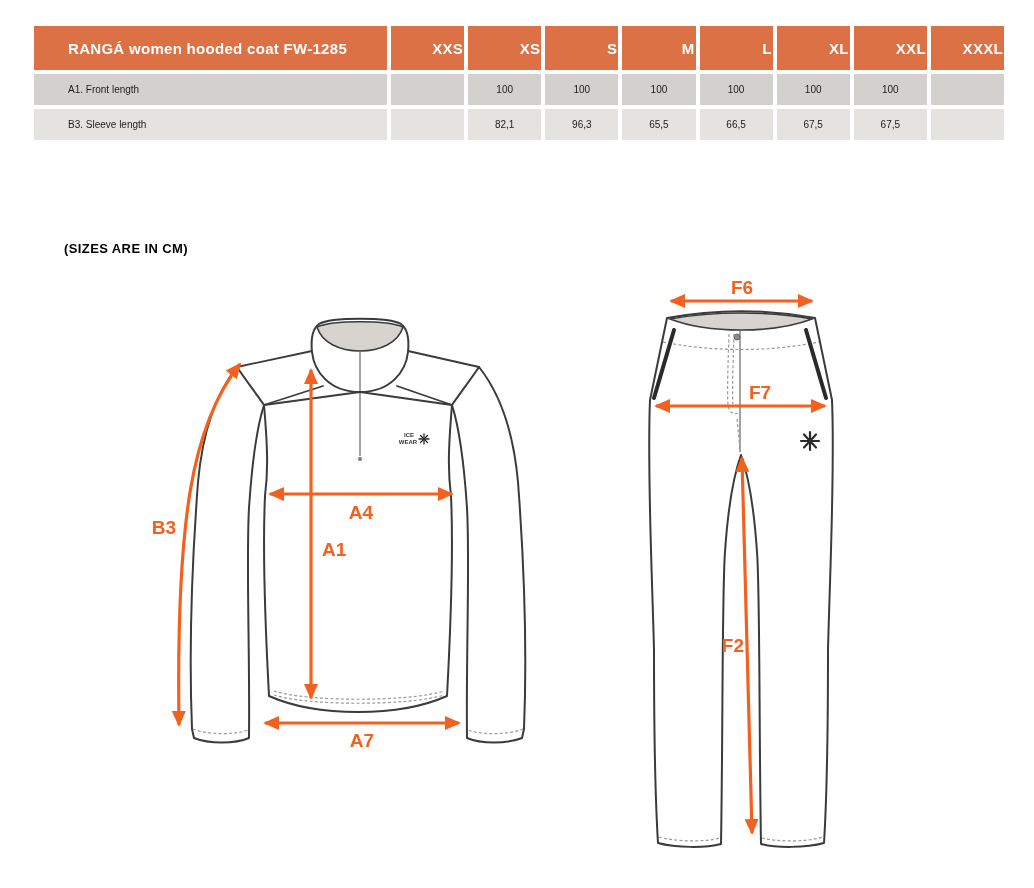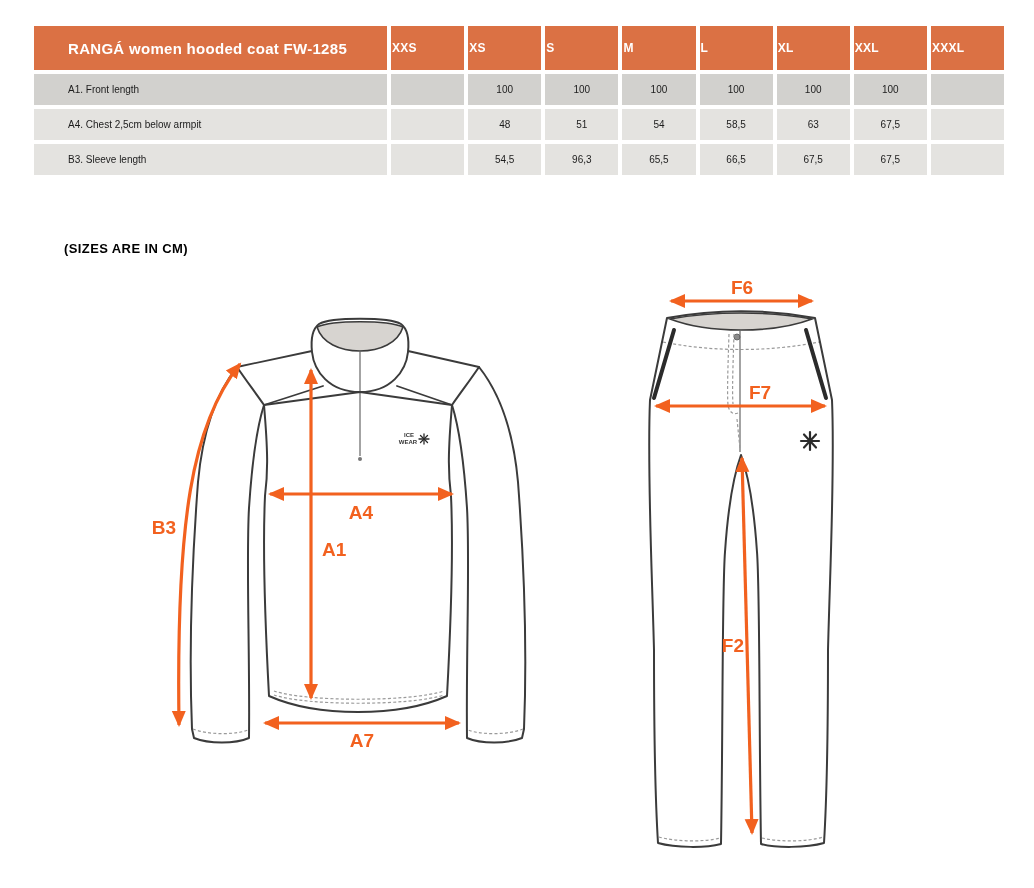--- a/index.html
+++ b/index.html
@@ -4,22 +4,22 @@
 <style>
   html,body{margin:0;padding:0;background:#fff;}
   body{width:1034px;height:888px;position:relative;overflow:hidden;
        font-family:"Liberation Sans",sans-serif;}
   .stage{position:absolute;left:0;top:0;width:1034px;height:888px;background:#fff;border-radius:14px;}
 
   
   table.size-table{position:absolute;left:30px;top:22px;width:978px;
     border-collapse:collapse;table-layout:fixed;}
   .size-table th,.size-table td{border:4px solid #fff;overflow:hidden;white-space:nowrap;}
-  .size-table thead th{background:#DB7144;color:#fff;font-size:12px;font-weight:bold;
-    height:42px;text-align:left;letter-spacing:.3px;}
+  .size-table thead th{background:#DB7144;color:#fff;font-size:15px;font-weight:bold;
+    height:42px;text-align:right;letter-spacing:.3px;}
   .size-table th.col-product{width:318px;text-align:left;padding-left:34px;font-size:15px;}
   .size-table tbody td{height:29px;font-size:10px;color:#1c1c1c;text-align:center;}
   .size-table tbody td.row-label{text-align:left;padding-left:34px;}
   .size-table tbody tr.row-dark td{background:#D2D1CE;}
   .size-table tbody tr.row-light td{background:#E4E3E0;}
 
   .note{position:absolute;left:64px;top:241px;color:#000000;font-size:13px;
     font-weight:bold;letter-spacing:.4px;}
 
   
@@ -62,34 +62,23 @@
         <td></td>
         <td>100</td>
         <td>100</td>
         <td>100</td>
         <td>100</td>
         <td>100</td>
         <td>100</td>
         <td></td>
       </tr>
       <tr class="row-light">
-        <td class="row-label">A4. Chest 2,5cm below armpit</td>
-        <td></td>
-        <td>48</td>
-        <td>51</td>
-        <td>54</td>
-        <td>58,5</td>
-        <td>63</td>
-        <td>67,5</td>
-        <td></td>
-      </tr>
-      <tr class="row-light">
         <td class="row-label">B3. Sleeve length</td>
         <td></td>
-        <td>54,5</td>
+        <td>82,1</td>
         <td>96,3</td>
         <td>65,5</td>
         <td>66,5</td>
         <td>67,5</td>
         <td>67,5</td>
         <td></td>
       </tr>
     </tbody>
   </table>
 

